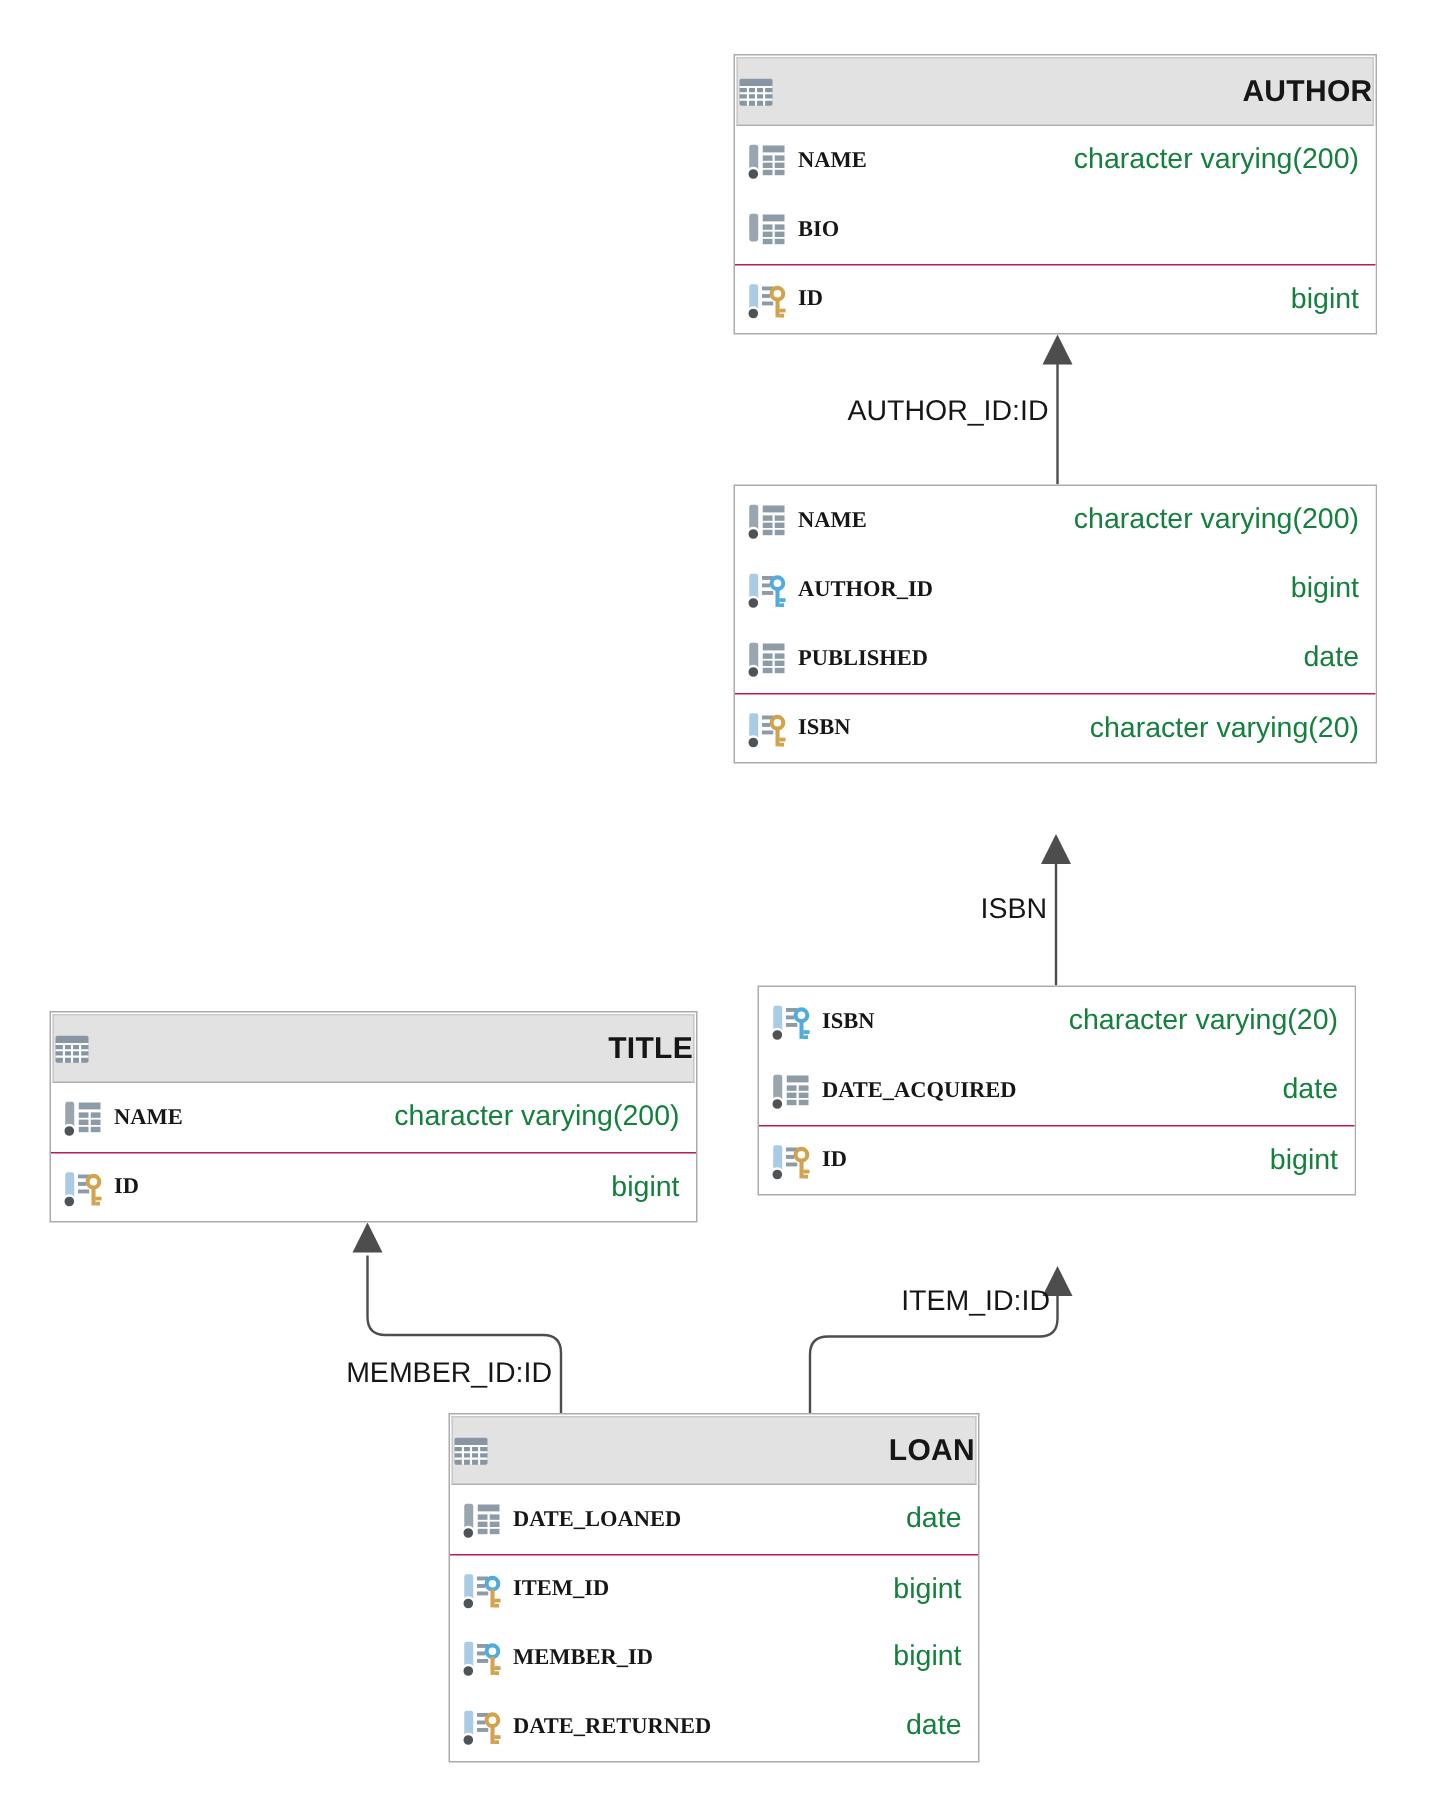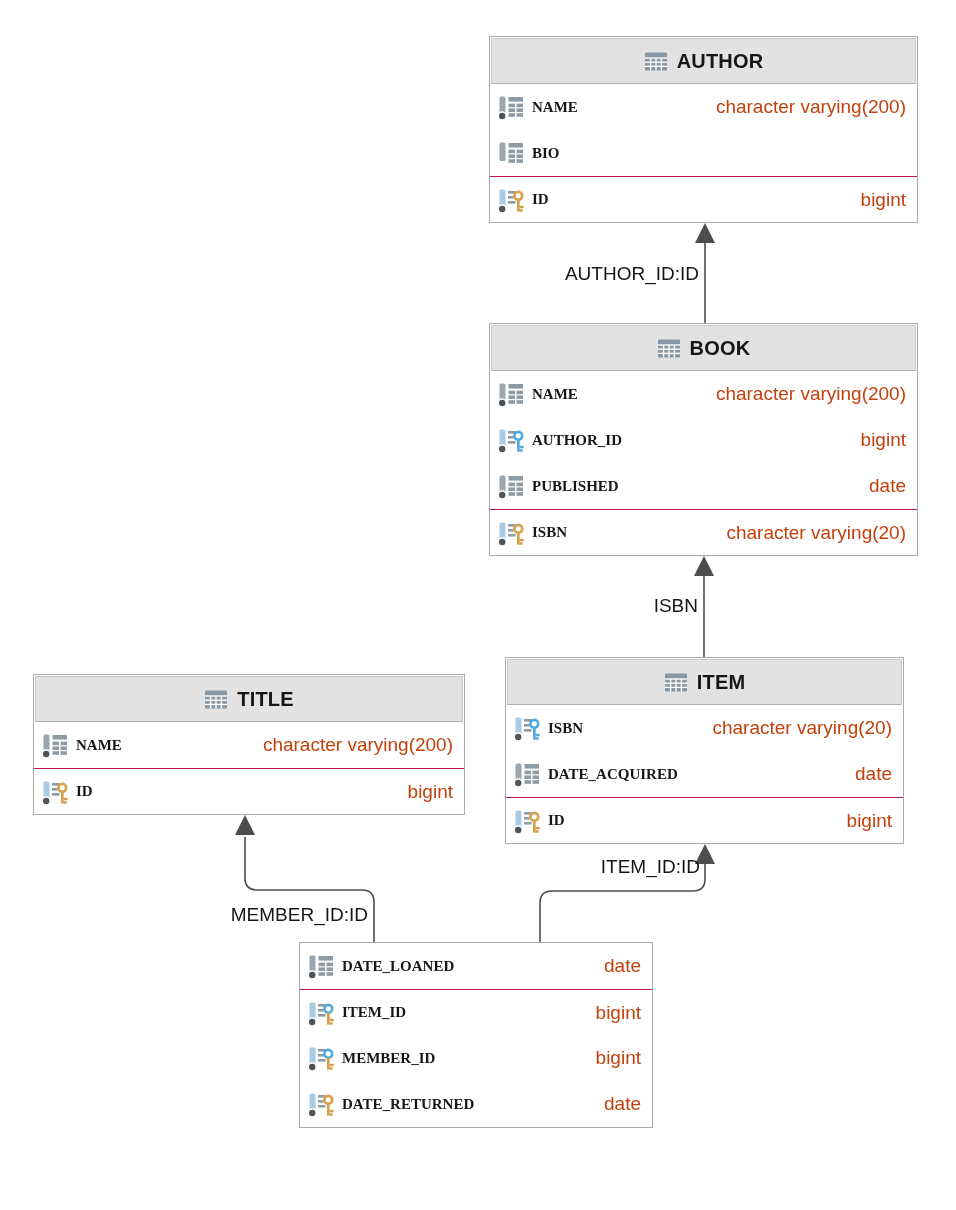--- a/index.html
+++ b/index.html
@@ -11,31 +11,31 @@
   #edges path{stroke:#4d4d4d;stroke-width:1.6;fill:none;}
   #edges polygon{fill:#4d4d4d;}
   #edges text{font-size:19px;fill:#161616;}
   .tbl{
     position:absolute;z-index:2;background:#ffffff;
     border:1px solid #ababab;box-sizing:border-box;
   }
   .tbl-header{
     height:46px;margin:1px 1px 0 1px;background:#e2e2e2;
     border:1px solid #c9c9c9;border-bottom:1px solid #b0b0b0;
-    box-sizing:border-box;display:flex;align-items:center;justify-content:center;gap:9px;
+    box-sizing:border-box;display:flex;align-items:center;justify-content:space-between;gap:9px;
   }
   .tbl-title{font-size:20px;font-weight:bold;color:#161616;letter-spacing:.2px;white-space:nowrap;}
   .tbl-icon,.col-icon{display:flex;flex:0 0 auto;}
   .row{
     height:46px;display:flex;align-items:center;
     padding:0 11px 0 7px;box-sizing:border-box;background:#ffffff;
   }
   .row.key-start{border-top:1px solid #be185d;}
   .col-name{font-size:15px;font-weight:bold;color:#161616;margin-left:7px;white-space:nowrap;font-family:Liberation Serif, serif;}
-  .col-type{font-size:19px;color:#c2410c;margin-left:auto;padding-left:14px;white-space:nowrap;}
+  .col-type{font-size:19px;color:#15803d;margin-left:auto;padding-left:14px;white-space:nowrap;}
 </style>
 </head>
 <body>
 
 <div id="canvas">
   <svg id="edges" width="956" height="1210" viewBox="0 0 956 1210">
       <g>
         <path d="M705,323 L705,242"></path>
         <polygon points="705,223 695,243 715,243"></polygon>
         <text x="699" y="280" text-anchor="end">AUTHOR_ID:ID</text>
@@ -117,36 +117,20 @@
             <rect x="22.5" y="19.8" width="4.2" height="2.5" fill="#d2a24c"></rect>
             <rect x="22.5" y="23.2" width="3.2" height="2.5" fill="#d2a24c"></rect>
             <circle cx="5.2" cy="23" r="4" fill="#4e5357" stroke="#ffffff" stroke-width="1.6"></circle>
           </svg>
         </span>
         <span class="col-name">ID</span>
         <span class="col-type">bigint</span>
       </div>
     </div>
     <div class="tbl" style="left: 489px; top: 323px; width: 429px;">
-      <div class="tbl-header">
-        <span class="tbl-icon">
-          <svg width="24" height="21" viewBox="0 0 24 21">
-            <rect x="1" y="1.5" width="22" height="18" rx="1.2" fill="#8796a2"></rect>
-            <g stroke="#ffffff" stroke-width="1.4">
-              <line x1="1" y1="7" x2="23" y2="7"></line>
-              <line x1="1" y1="11.2" x2="23" y2="11.2"></line>
-              <line x1="1" y1="15.4" x2="23" y2="15.4"></line>
-              <line x1="6.6" y1="7" x2="6.6" y2="19.5"></line>
-              <line x1="12" y1="7" x2="12" y2="19.5"></line>
-              <line x1="17.4" y1="7" x2="17.4" y2="19.5"></line>
-            </g>
-          </svg>
-        </span>
-        <span class="tbl-title">BOOK</span>
-      </div>
       <div class="row">
         <span class="col-icon">
           <svg width="28" height="28" viewBox="0 0 28 28">
             <rect x="2.5" y="3.5" width="6" height="18.5" rx="1.6" fill="#99a6b0"></rect>
             <rect x="11.5" y="4" width="14.5" height="4.6" fill="#8c9ba6"></rect>
             <rect x="11.5" y="10.6" width="6.5" height="3.6" fill="#8c9ba6"></rect>
             <rect x="19.5" y="10.6" width="6.5" height="3.6" fill="#8c9ba6"></rect>
             <rect x="11.5" y="15.4" width="6.5" height="3.6" fill="#8c9ba6"></rect>
             <rect x="19.5" y="15.4" width="6.5" height="3.6" fill="#8c9ba6"></rect>
             <rect x="11.5" y="20.2" width="6.5" height="3.6" fill="#8c9ba6"></rect>
@@ -255,89 +239,89 @@
             <rect x="22.5" y="19.8" width="4.2" height="2.5" fill="#d2a24c"></rect>
             <rect x="22.5" y="23.2" width="3.2" height="2.5" fill="#d2a24c"></rect>
             <circle cx="5.2" cy="23" r="4" fill="#4e5357" stroke="#ffffff" stroke-width="1.6"></circle>
           </svg>
         </span>
         <span class="col-name">ID</span>
         <span class="col-type">bigint</span>
       </div>
     </div>
     <div class="tbl" style="left: 505px; top: 657px; width: 399px;">
+      <div class="row">
+        <span class="col-icon">
+          <svg width="28" height="28" viewBox="0 0 28 28">
+            <rect x="2.5" y="3.5" width="6" height="18.5" rx="1.6" fill="#a9cbe4"></rect>
+            <rect x="11" y="5" width="7.5" height="2.6" fill="#8c9ba6"></rect>
+            <rect x="11" y="10" width="5.5" height="2.6" fill="#8c9ba6"></rect>
+            <rect x="11" y="15" width="7.5" height="2.6" fill="#8c9ba6"></rect>
+            <circle cx="21.3" cy="9.8" r="3.9" fill="none" stroke="#52acdb" stroke-width="2.7"></circle>
+            <rect x="20" y="13.4" width="2.7" height="12.2" fill="#52acdb"></rect>
+            <rect x="22.5" y="19.8" width="4.2" height="2.5" fill="#52acdb"></rect>
+            <rect x="22.5" y="23.2" width="3.2" height="2.5" fill="#52acdb"></rect>
+            <circle cx="5.2" cy="23" r="4" fill="#4e5357" stroke="#ffffff" stroke-width="1.6"></circle>
+          </svg>
+        </span>
+        <span class="col-name">ISBN</span>
+        <span class="col-type">character varying(20)</span>
+      </div>
+      <div class="row">
+        <span class="col-icon">
+          <svg width="28" height="28" viewBox="0 0 28 28">
+            <rect x="2.5" y="3.5" width="6" height="18.5" rx="1.6" fill="#99a6b0"></rect>
+            <rect x="11.5" y="4" width="14.5" height="4.6" fill="#8c9ba6"></rect>
+            <rect x="11.5" y="10.6" width="6.5" height="3.6" fill="#8c9ba6"></rect>
+            <rect x="19.5" y="10.6" width="6.5" height="3.6" fill="#8c9ba6"></rect>
+            <rect x="11.5" y="15.4" width="6.5" height="3.6" fill="#8c9ba6"></rect>
+            <rect x="19.5" y="15.4" width="6.5" height="3.6" fill="#8c9ba6"></rect>
+            <rect x="11.5" y="20.2" width="6.5" height="3.6" fill="#8c9ba6"></rect>
+            <rect x="19.5" y="20.2" width="6.5" height="3.6" fill="#8c9ba6"></rect>
+            <circle cx="5.2" cy="23" r="4" fill="#4e5357" stroke="#ffffff" stroke-width="1.6"></circle>
+          </svg>
+        </span>
+        <span class="col-name">DATE_ACQUIRED</span>
+        <span class="col-type">date</span>
+      </div>
+      <div class="row key-start">
+        <span class="col-icon">
+          <svg width="28" height="28" viewBox="0 0 28 28">
+            <rect x="2.5" y="3.5" width="6" height="18.5" rx="1.6" fill="#a9cbe4"></rect>
+            <rect x="11" y="5" width="7.5" height="2.6" fill="#8c9ba6"></rect>
+            <rect x="11" y="10" width="5.5" height="2.6" fill="#8c9ba6"></rect>
+            <rect x="11" y="15" width="7.5" height="2.6" fill="#8c9ba6"></rect>
+            <circle cx="21.3" cy="9.8" r="3.9" fill="none" stroke="#d2a24c" stroke-width="2.7"></circle>
+            <rect x="20" y="13.4" width="2.7" height="12.2" fill="#d2a24c"></rect>
+            <rect x="22.5" y="19.8" width="4.2" height="2.5" fill="#d2a24c"></rect>
+            <rect x="22.5" y="23.2" width="3.2" height="2.5" fill="#d2a24c"></rect>
+            <circle cx="5.2" cy="23" r="4" fill="#4e5357" stroke="#ffffff" stroke-width="1.6"></circle>
+          </svg>
+        </span>
+        <span class="col-name">ID</span>
+        <span class="col-type">bigint</span>
+      </div>
+    </div>
+    <div class="tbl" style="left: 299px; top: 942px; width: 354px;">
       <div class="tbl-header">
         <span class="tbl-icon">
           <svg width="24" height="21" viewBox="0 0 24 21">
             <rect x="1" y="1.5" width="22" height="18" rx="1.2" fill="#8796a2"></rect>
             <g stroke="#ffffff" stroke-width="1.4">
               <line x1="1" y1="7" x2="23" y2="7"></line>
               <line x1="1" y1="11.2" x2="23" y2="11.2"></line>
               <line x1="1" y1="15.4" x2="23" y2="15.4"></line>
               <line x1="6.6" y1="7" x2="6.6" y2="19.5"></line>
               <line x1="12" y1="7" x2="12" y2="19.5"></line>
               <line x1="17.4" y1="7" x2="17.4" y2="19.5"></line>
             </g>
           </svg>
         </span>
-        <span class="tbl-title">ITEM</span>
-      </div>
-      <div class="row">
-        <span class="col-icon">
-          <svg width="28" height="28" viewBox="0 0 28 28">
-            <rect x="2.5" y="3.5" width="6" height="18.5" rx="1.6" fill="#a9cbe4"></rect>
-            <rect x="11" y="5" width="7.5" height="2.6" fill="#8c9ba6"></rect>
-            <rect x="11" y="10" width="5.5" height="2.6" fill="#8c9ba6"></rect>
-            <rect x="11" y="15" width="7.5" height="2.6" fill="#8c9ba6"></rect>
-            <circle cx="21.3" cy="9.8" r="3.9" fill="none" stroke="#52acdb" stroke-width="2.7"></circle>
-            <rect x="20" y="13.4" width="2.7" height="12.2" fill="#52acdb"></rect>
-            <rect x="22.5" y="19.8" width="4.2" height="2.5" fill="#52acdb"></rect>
-            <rect x="22.5" y="23.2" width="3.2" height="2.5" fill="#52acdb"></rect>
-            <circle cx="5.2" cy="23" r="4" fill="#4e5357" stroke="#ffffff" stroke-width="1.6"></circle>
-          </svg>
-        </span>
-        <span class="col-name">ISBN</span>
-        <span class="col-type">character varying(20)</span>
-      </div>
-      <div class="row">
-        <span class="col-icon">
-          <svg width="28" height="28" viewBox="0 0 28 28">
-            <rect x="2.5" y="3.5" width="6" height="18.5" rx="1.6" fill="#99a6b0"></rect>
-            <rect x="11.5" y="4" width="14.5" height="4.6" fill="#8c9ba6"></rect>
-            <rect x="11.5" y="10.6" width="6.5" height="3.6" fill="#8c9ba6"></rect>
-            <rect x="19.5" y="10.6" width="6.5" height="3.6" fill="#8c9ba6"></rect>
-            <rect x="11.5" y="15.4" width="6.5" height="3.6" fill="#8c9ba6"></rect>
-            <rect x="19.5" y="15.4" width="6.5" height="3.6" fill="#8c9ba6"></rect>
-            <rect x="11.5" y="20.2" width="6.5" height="3.6" fill="#8c9ba6"></rect>
-            <rect x="19.5" y="20.2" width="6.5" height="3.6" fill="#8c9ba6"></rect>
-            <circle cx="5.2" cy="23" r="4" fill="#4e5357" stroke="#ffffff" stroke-width="1.6"></circle>
-          </svg>
-        </span>
-        <span class="col-name">DATE_ACQUIRED</span>
-        <span class="col-type">date</span>
-      </div>
-      <div class="row key-start">
-        <span class="col-icon">
-          <svg width="28" height="28" viewBox="0 0 28 28">
-            <rect x="2.5" y="3.5" width="6" height="18.5" rx="1.6" fill="#a9cbe4"></rect>
-            <rect x="11" y="5" width="7.5" height="2.6" fill="#8c9ba6"></rect>
-            <rect x="11" y="10" width="5.5" height="2.6" fill="#8c9ba6"></rect>
-            <rect x="11" y="15" width="7.5" height="2.6" fill="#8c9ba6"></rect>
-            <circle cx="21.3" cy="9.8" r="3.9" fill="none" stroke="#d2a24c" stroke-width="2.7"></circle>
-            <rect x="20" y="13.4" width="2.7" height="12.2" fill="#d2a24c"></rect>
-            <rect x="22.5" y="19.8" width="4.2" height="2.5" fill="#d2a24c"></rect>
-            <rect x="22.5" y="23.2" width="3.2" height="2.5" fill="#d2a24c"></rect>
-            <circle cx="5.2" cy="23" r="4" fill="#4e5357" stroke="#ffffff" stroke-width="1.6"></circle>
-          </svg>
-        </span>
-        <span class="col-name">ID</span>
-        <span class="col-type">bigint</span>
-      </div>
-    </div>
-    <div class="tbl" style="left: 299px; top: 942px; width: 354px;">
+        <span class="tbl-title">LOAN</span>
+      </div>
       <div class="row">
         <span class="col-icon">
           <svg width="28" height="28" viewBox="0 0 28 28">
             <rect x="2.5" y="3.5" width="6" height="18.5" rx="1.6" fill="#99a6b0"></rect>
             <rect x="11.5" y="4" width="14.5" height="4.6" fill="#8c9ba6"></rect>
             <rect x="11.5" y="10.6" width="6.5" height="3.6" fill="#8c9ba6"></rect>
             <rect x="19.5" y="10.6" width="6.5" height="3.6" fill="#8c9ba6"></rect>
             <rect x="11.5" y="15.4" width="6.5" height="3.6" fill="#8c9ba6"></rect>
             <rect x="19.5" y="15.4" width="6.5" height="3.6" fill="#8c9ba6"></rect>
             <rect x="11.5" y="20.2" width="6.5" height="3.6" fill="#8c9ba6"></rect>

